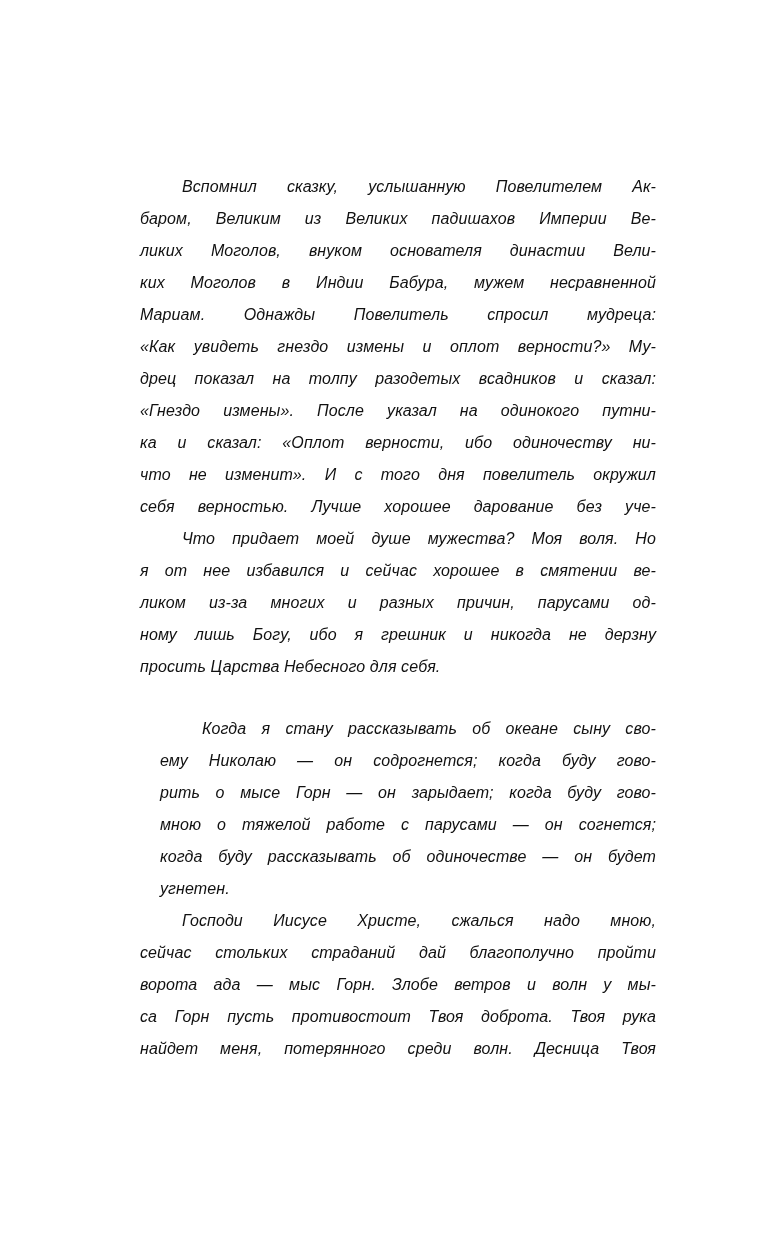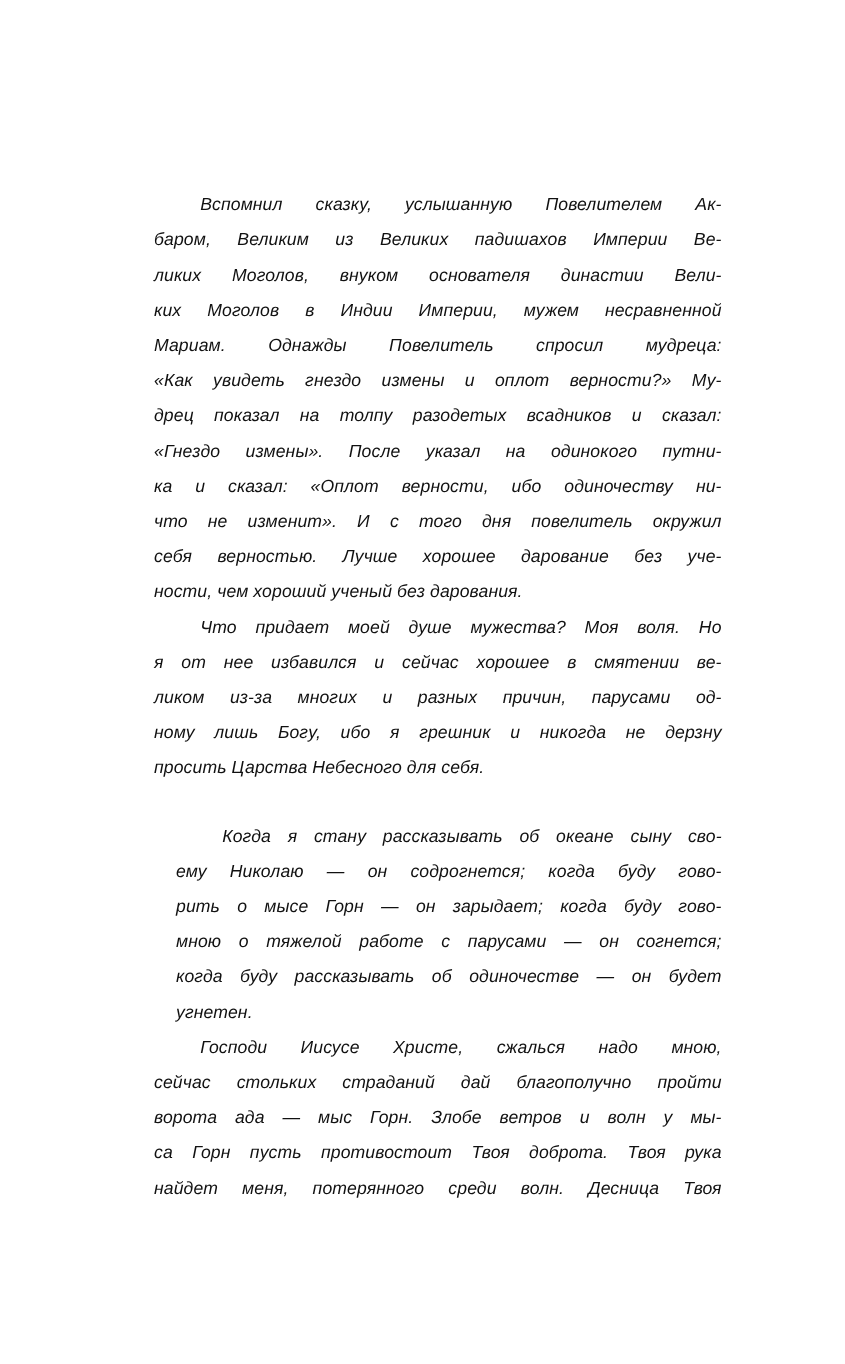--- a/index.html
+++ b/index.html
@@ -56,29 +56,28 @@
 </style>
 </head>
 <body>
 
 <div class="page">
   <div class="text-block" id="text-block">
       <div class="paragraph">
         <div class="line indent">Вспомнил сказку, услышанную Повелителем Ак-</div>
         <div class="line">баром, Великим из Великих падишахов Империи Ве-</div>
         <div class="line">ликих Моголов, внуком основателя династии Вели-</div>
-        <div class="line">ких Моголов в Индии Империи, мужем несравненной</div>
+        <div class="line">ких Моголов в Индии Бабура, мужем несравненной</div>
         <div class="line">Мариам. Однажды Повелитель спросил мудреца:</div>
         <div class="line">«Как увидеть гнездо измены и оплот верности?» Му-</div>
         <div class="line">дрец показал на толпу разодетых всадников и сказал:</div>
         <div class="line">«Гнездо измены». После указал на одинокого путни-</div>
         <div class="line">ка и сказал: «Оплот верности, ибо одиночеству ни-</div>
         <div class="line">что не изменит». И с того дня повелитель окружил</div>
         <div class="line">себя верностью. Лучше хорошее дарование без уче-</div>
-        <div class="line last-left">ности, чем хороший ученый без дарования.</div>
       </div>
       <div class="paragraph">
         <div class="line indent">Что придает моей душе мужества? Моя воля. Но</div>
         <div class="line">я от нее избавился и сейчас хорошее в смятении ве-</div>
         <div class="line">ликом из-за многих и разных причин, парусами од-</div>
         <div class="line">ному лишь Богу, ибо я грешник и никогда не дерзну</div>
         <div class="line last-left">просить Царства Небесного для себя.</div>
       </div>
       <div class="paragraph gap-before">
         <div class="line indent">Когда я стану рассказывать об океане сыну сво-</div>

